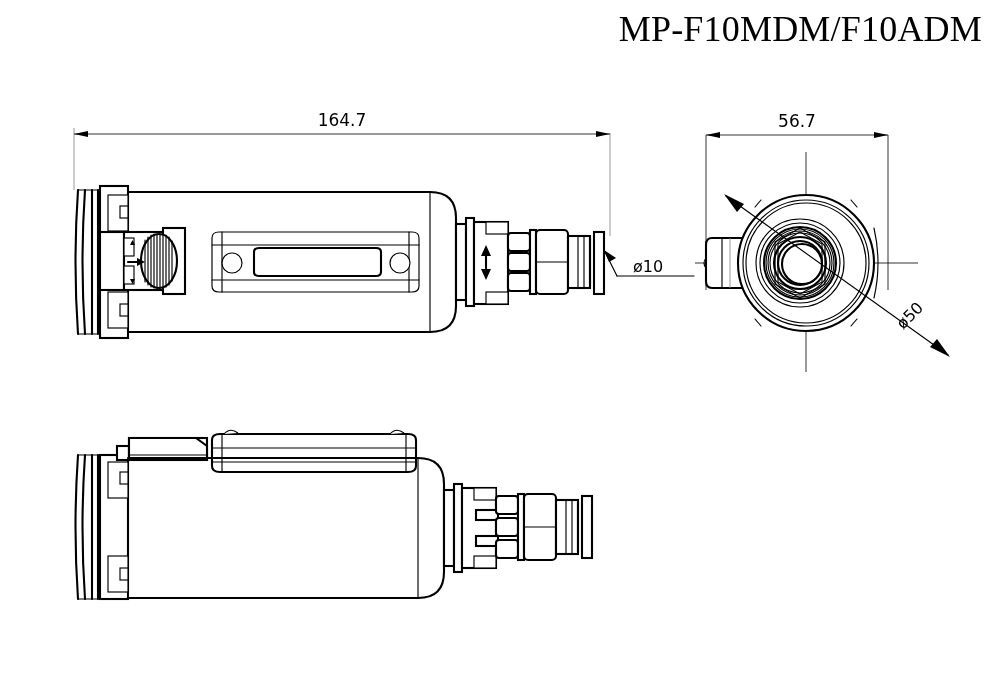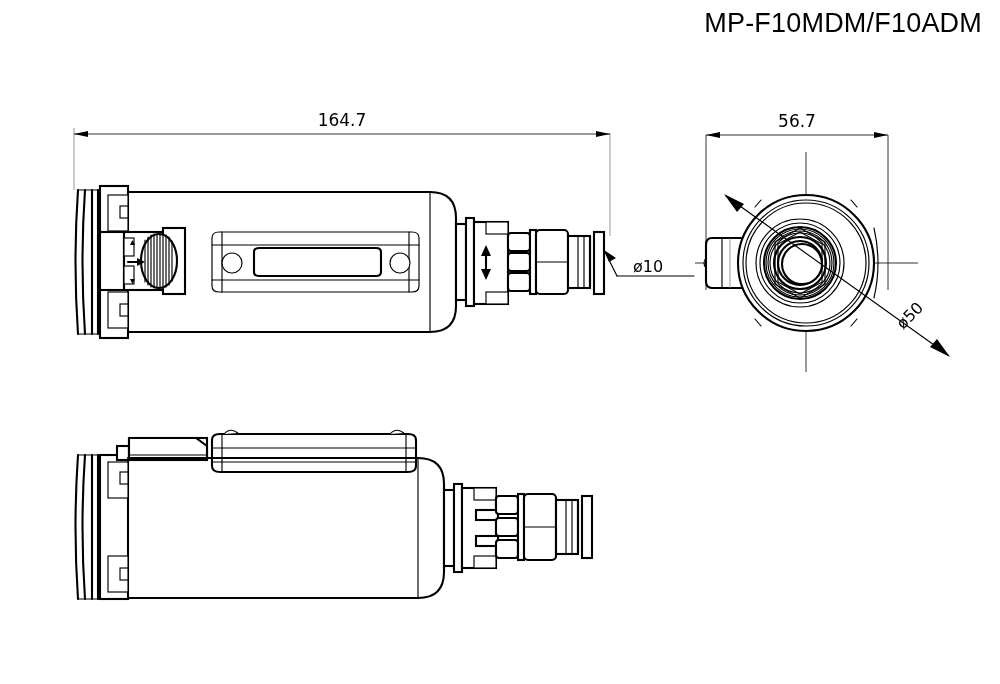--- a/index.html
+++ b/index.html
@@ -7,24 +7,24 @@
     width:1000px;height:684px;
     font-family:"DejaVu Sans","Liberation Sans",sans-serif;
     color:#000;
     overflow:hidden;
     position:relative;
   }
   #sheet{position:absolute;left:0;top:0;width:1000px;height:684px;}
   #title{
     position:absolute;
     right:18px;top:8px;
-    font-size:27px;
+    font-size:36px;
     letter-spacing:0.2px;
     white-space:nowrap;
-    font-family:Liberation Sans, sans-serif;
+    font-family:Liberation Serif, serif;
   }
   svg{display:block;}
   .ln{fill:none;stroke:#000;stroke-width:1.15;stroke-linejoin:round;stroke-linecap:round;}
   .ln-h{fill:none;stroke:#000;stroke-width:2.1;stroke-linejoin:round;stroke-linecap:round;}
   .ln-t{fill:none;stroke:#000;stroke-width:0.8;}
   .ln-g{fill:none;stroke:#8d8d8d;stroke-width:0.9;}
   .fillw{fill:#fff;stroke:#000;stroke-width:1.15;}
   .fillw-h{fill:#fff;stroke:#000;stroke-width:2.1;}
   .dimtxt{font-size:17px;fill:#000;font-family:"DejaVu Sans","Liberation Sans",sans-serif;}
   .lbltxt{font-size:16px;fill:#000;font-family:"DejaVu Sans","Liberation Sans",sans-serif;}

